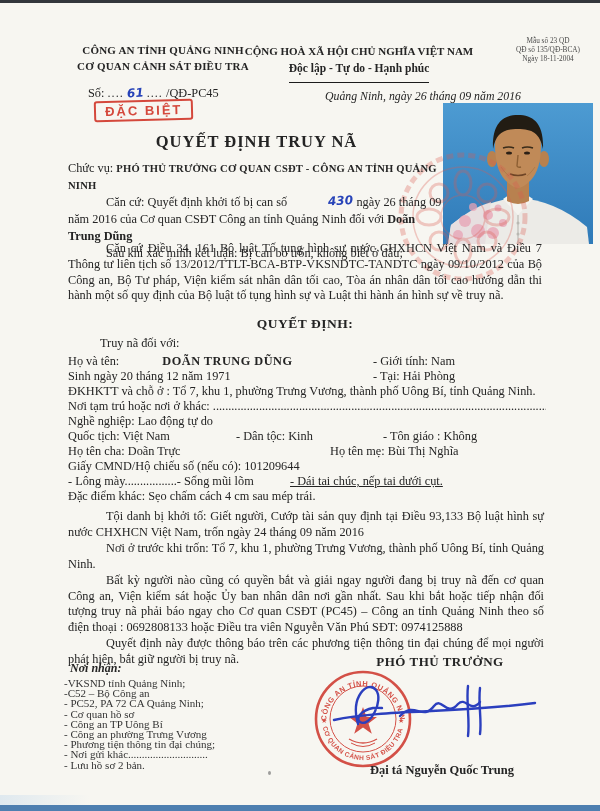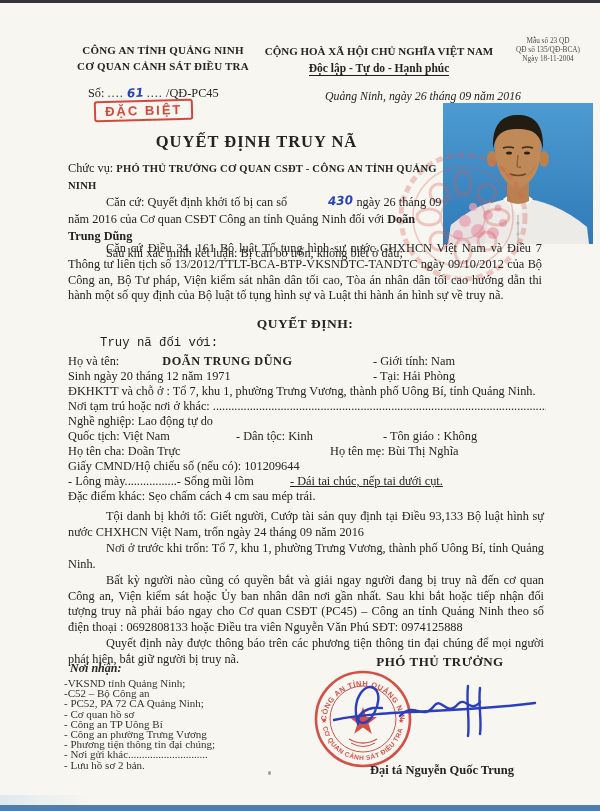--- a/index.html
+++ b/index.html
@@ -8,23 +8,23 @@
     background:#f7f6f1;
     font-family:"Liberation Serif","DejaVu Serif",serif;
     color:#242424;
   }
   .edge-top{position:absolute;left:0;top:0;width:600px;height:3px;background:#33373c;}
   .edge-bottom{position:absolute;left:0;bottom:0;width:600px;height:6px;background:#4e7fb0;}
   .edge-bottom-glow{position:absolute;left:0;bottom:6px;width:90px;height:10px;background:linear-gradient(90deg,#cfe0ee,transparent);opacity:.6;}
 
   
   .org-block{position:absolute;left:52px;top:42px;width:222px;text-align:center;font-weight:bold;font-size:11px;line-height:16px;letter-spacing:.2px;}
-  .national-block{position:absolute;left:240px;top:44px;width:238px;text-align:center;margin-left:20px;}
+  .national-block{position:absolute;left:240px;top:44px;width:238px;text-align:center;}
   .national-line1{font-weight:bold;font-size:11px;line-height:14px;}
-  .national-line2{display:inline-block;font-weight:bold;font-size:11.5px;margin-top:3px;padding-bottom:1px;border-bottom:1.5px solid #1c1c1c;}
+  .national-line2{display:inline-block;font-weight:bold;font-size:11.5px;margin-top:3px;padding-bottom:8px;border-bottom:1.5px solid #1c1c1c;}
   .form-note{position:absolute;left:500px;top:36px;width:96px;text-align:center;font-size:7.3px;line-height:9px;color:#4a4a4a;}
   .doc-number{position:absolute;left:88px;top:86px;font-size:12.3px;}
   .hand{font-family:"DejaVu Sans",sans-serif;font-style:italic;font-weight:600;color:#2743b8;display:inline-block;transform:rotate(-4deg);font-size:12px;}
   .dots{letter-spacing:1px;color:#3a3a3a;}
   .special-stamp{
     position:absolute;left:94px;top:100px;padding:1px 9px;
     border:2.5px solid #d23a2d;border-radius:3px;color:#d23a2d;
     font-family:"Liberation Sans","DejaVu Sans",sans-serif;
     font-weight:bold;font-size:13px;letter-spacing:2px;
     transform:rotate(-1.5deg);opacity:.92;
@@ -41,21 +41,21 @@
   .upper-block p{margin:0;}
   .ind{text-indent:38px;}
   .toi-label{padding-left:38px;}
   .toi-value{font-weight:bold;font-style:italic;padding-left:28px;}
   .chucvu-value{font-weight:bold;font-size:10.6px;letter-spacing:.2px;}
   .bold{font-weight:bold;}
 
   .legal-para{position:absolute;left:68px;top:241px;width:474px;font-size:12.3px;line-height:15.8px;text-align:justify;text-indent:38px;margin:0;}
 
   .decision-heading{position:absolute;left:68px;top:316px;width:474px;text-align:center;font-weight:bold;font-size:13.5px;letter-spacing:.5px;}
-  .truyna{position:absolute;left:100px;top:336px;font-size:12.3px;font-family:Liberation Mono, monospace;}
+  .truyna{position:absolute;left:100px;top:336px;font-size:12.3px;}
 
   .details{position:absolute;left:68px;top:354px;width:478px;font-size:12.3px;}
   .drow{position:relative;height:15px;line-height:15px;white-space:nowrap;overflow:hidden;}
   .col-a{position:absolute;left:305px;}
   .col-b{position:absolute;left:168px;}
   .col-c{position:absolute;left:315px;}
   .col-d{position:absolute;left:262px;}
   .col-e{position:absolute;left:222px;text-decoration:underline;}
   .name-caps{font-weight:bold;letter-spacing:.5px;padding-left:40px;}
 

